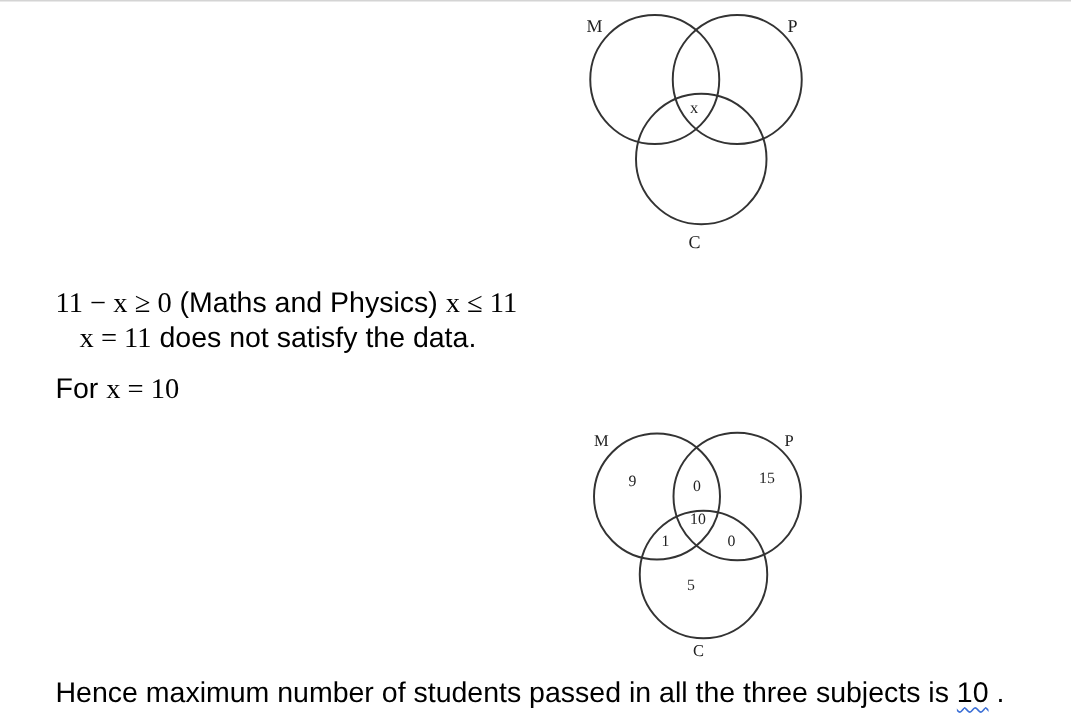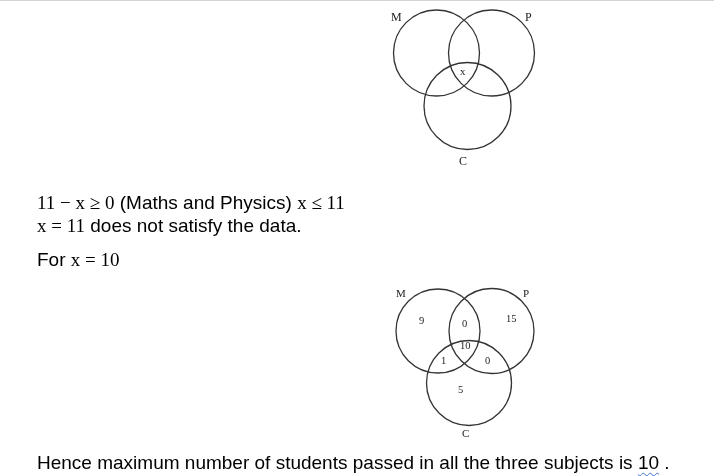--- a/index.html
+++ b/index.html
@@ -31,21 +31,21 @@
   </g>
   <text x="391" y="21" font-size="12">M</text>
   <text x="525" y="21" font-size="12">P</text>
   <text x="459" y="165" font-size="12">C</text>
   <text x="460" y="75" font-size="11">x</text>
 </svg>
 
 <div class="line" style="top:180px;margin-top:12px;">
   <span class="math">11 − x ≥ 0</span><span> (Maths and Physics) </span><span class="math">x ≤ 11</span>
 </div>
-<div class="line" style="top:215px;">
+<div class="line" style="top:215px;margin-left:16px;">
   <span class="math">x = 11</span><span> does not satisfy the data.</span>
 </div>
 <div class="line" style="top:249px;text-align:right;">
   <span>For </span><span class="math">x = 10</span>
 </div>
 
 <svg class="venn" width="714" height="476">
   <g fill="none" stroke="#333" stroke-width="1.3">
     <circle cx="438" cy="331" r="42"></circle>
     <circle cx="491.5" cy="331" r="42.5"></circle>

